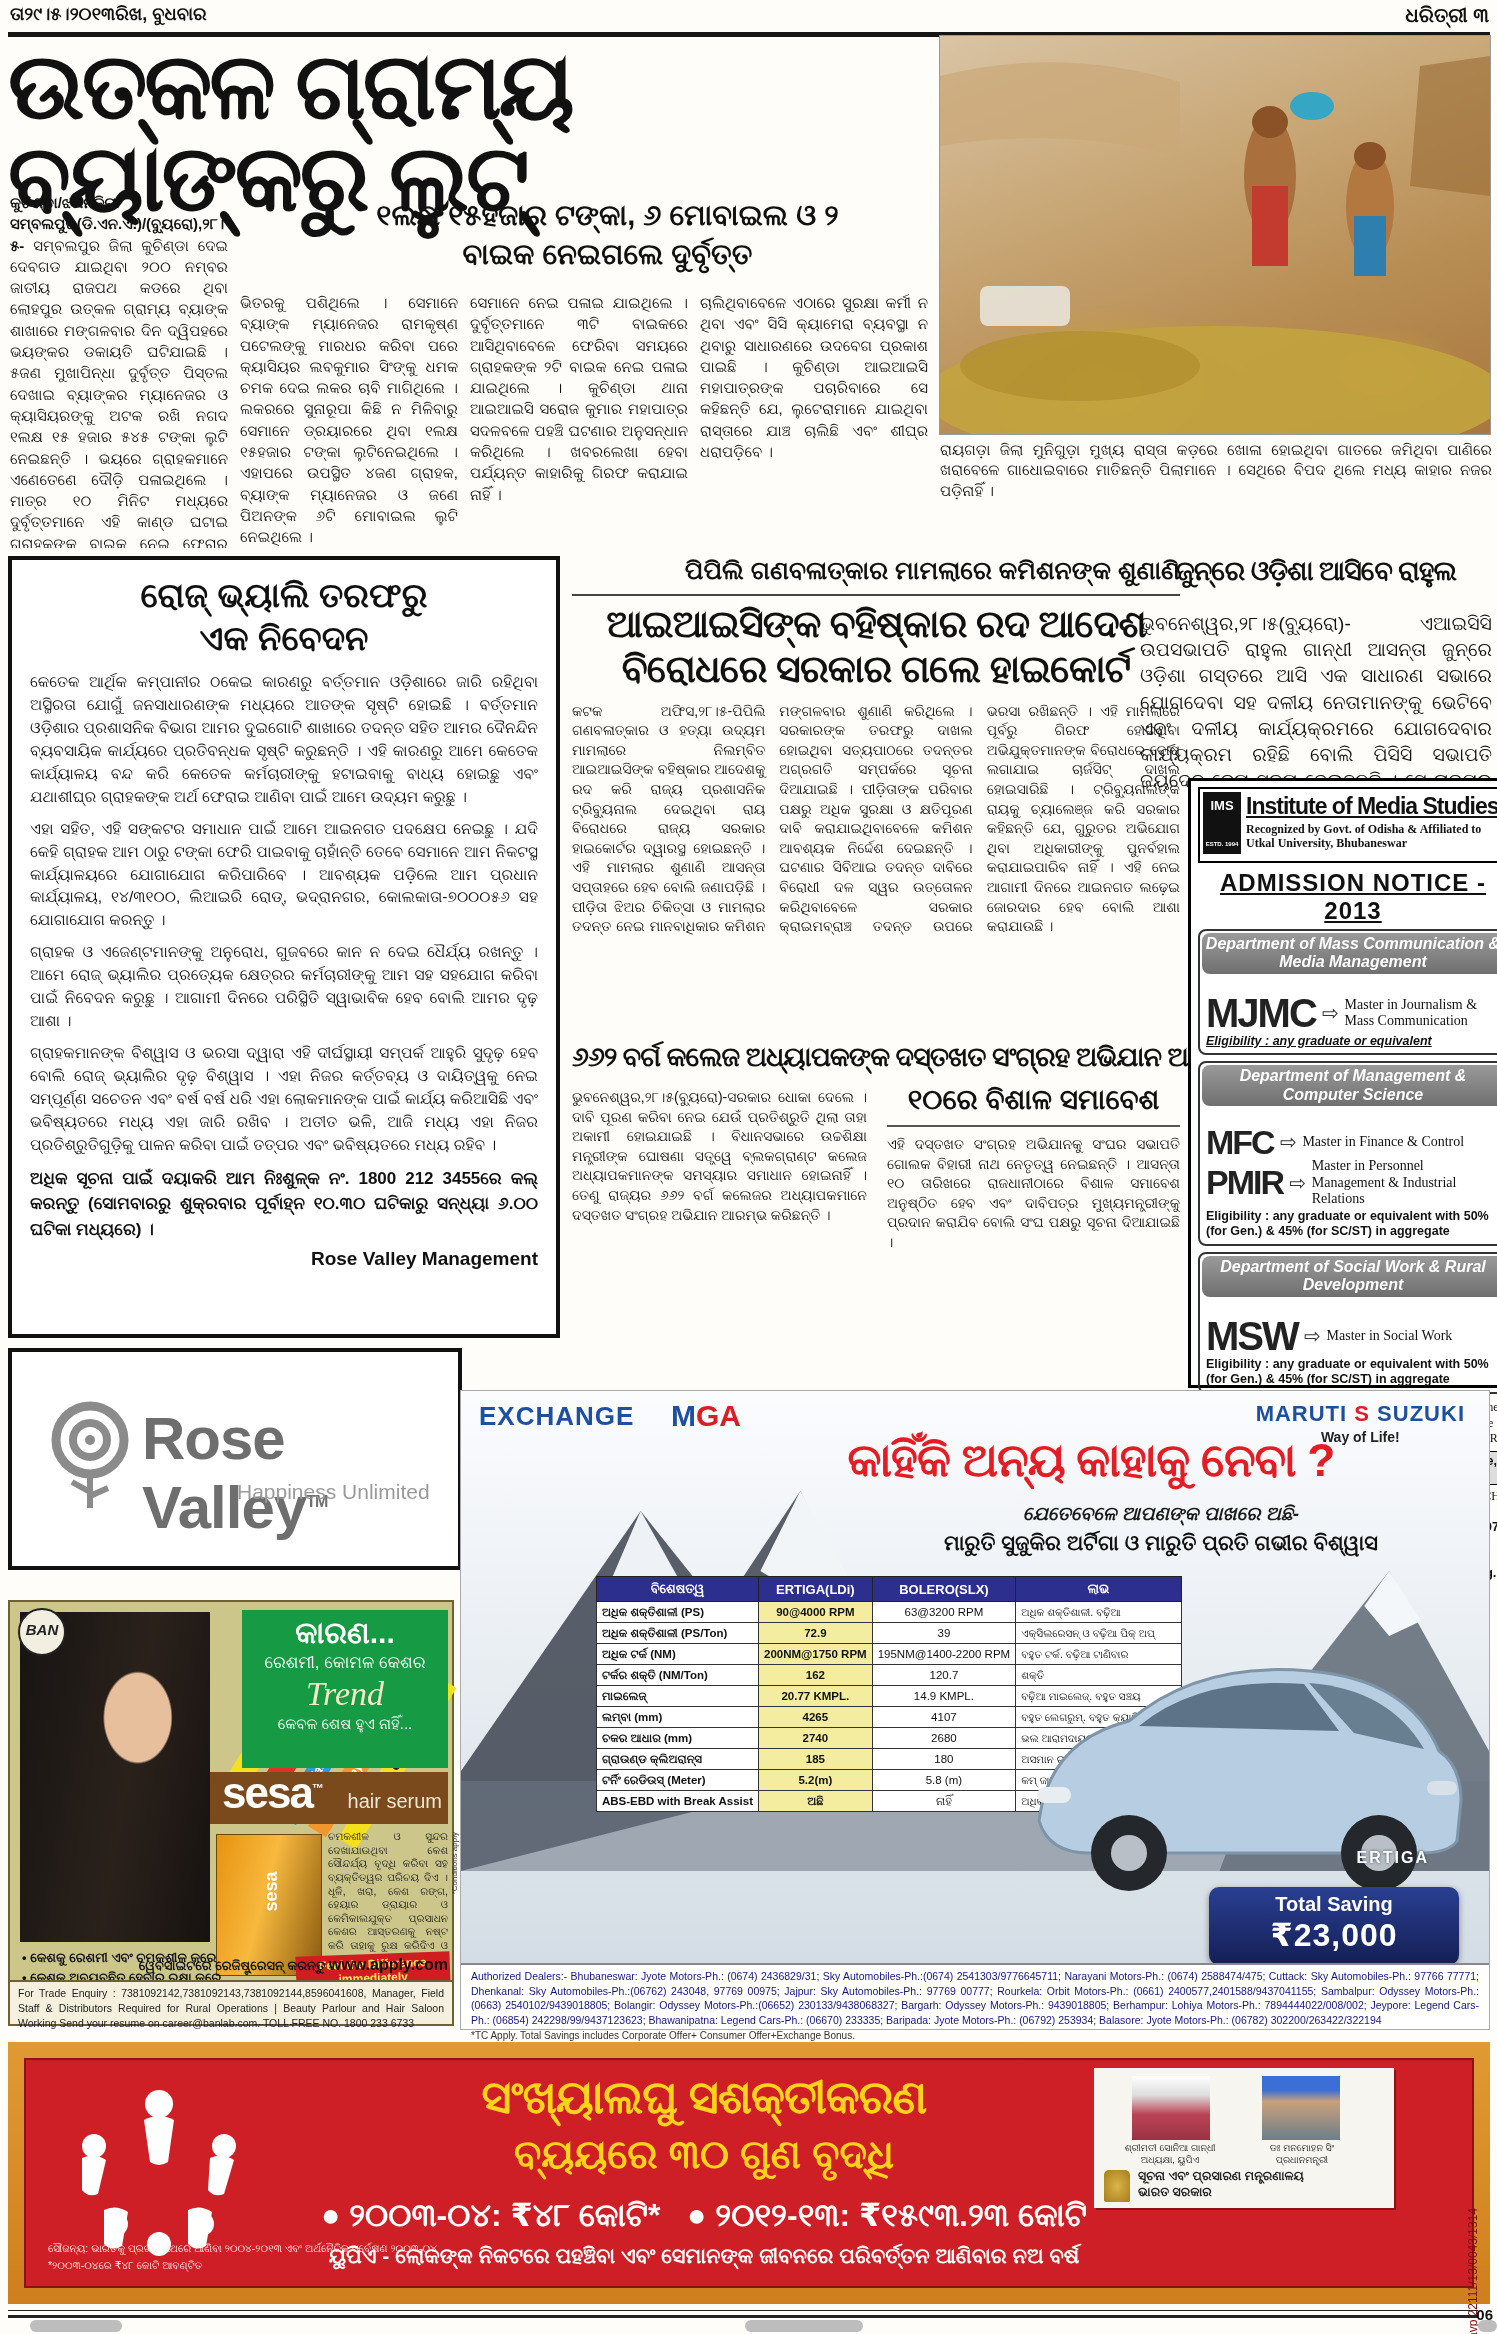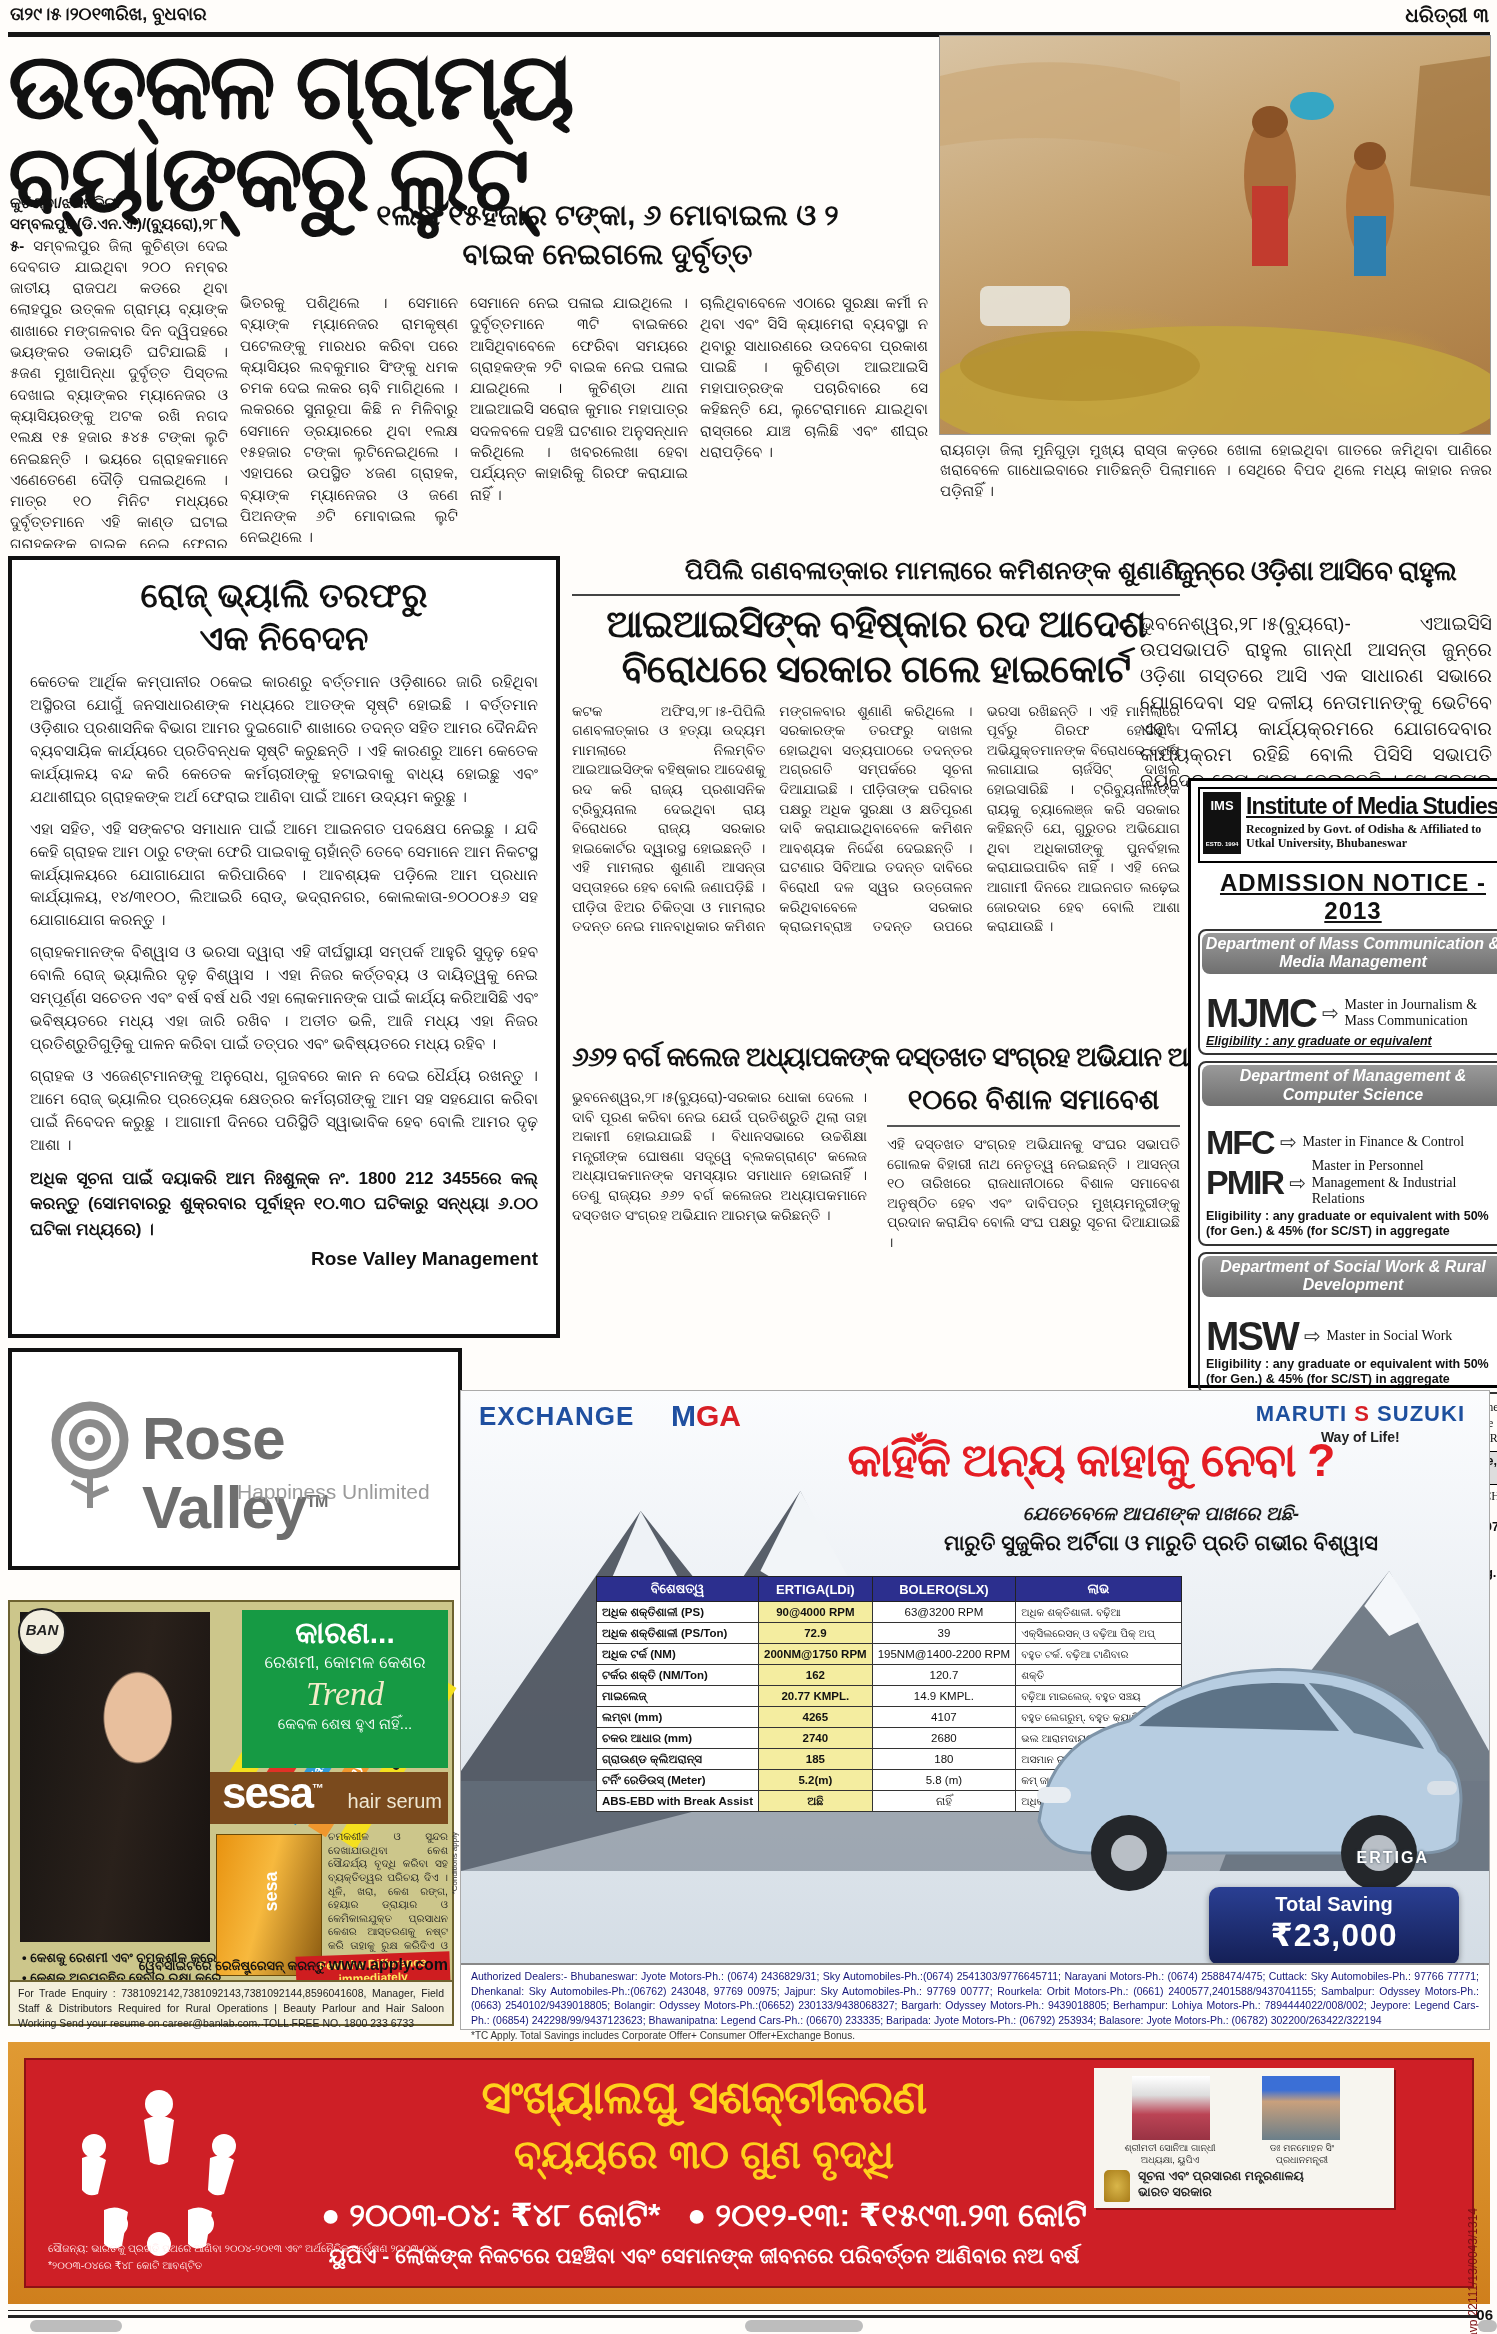--- a/index.html
+++ b/index.html
@@ -205,22 +205,22 @@
   </figure>
   <figcaption class="abs photo-caption jt">ରାୟଗଡ଼ା ଜିଲା ମୁନିଗୁଡ଼ା ମୁଖ୍ୟ ରାସ୍ତା କଡ଼ରେ ଖୋଳା ହୋଇଥିବା ଗାତରେ ଜମିଥିବା ପାଣିରେ ଖରାବେଳେ ଗାଧୋଇବାରେ ମାତିଛନ୍ତି ପିଲାମାନେ । ସେଥିରେ ବିପଦ ଥିଲେ ମଧ୍ୟ କାହାର ନଜର ପଡ଼ିନାହିଁ ।</figcaption>
 
   <section class="abs rv-box hide-ovf">
     <div class="rv-title">
       <span>ରୋଜ୍ ଭ୍ୟାଲି ତରଫରୁ</span><br>
       <span>ଏକ ନିବେଦନ</span>
     </div>
     <p class="rv-p">କେତେକ ଆର୍ଥିକ କମ୍ପାନୀର ଠକେଇ କାରଣରୁ ବର୍ତ୍ତମାନ ଓଡ଼ିଶାରେ ଜାରି ରହିଥିବା ଅସ୍ଥିରତା ଯୋଗୁଁ ଜନସାଧାରଣଙ୍କ ମଧ୍ୟରେ ଆତଙ୍କ ସୃଷ୍ଟି ହୋଇଛି । ବର୍ତ୍ତମାନ ଓଡ଼ିଶାର ପ୍ରଶାସନିକ ବିଭାଗ ଆମର ଦୁଇଗୋଟି ଶାଖାରେ ତଦନ୍ତ ସହିତ ଆମର ଦୈନନ୍ଦିନ ବ୍ୟବସାୟିକ କାର୍ଯ୍ୟରେ ପ୍ରତିବନ୍ଧକ ସୃଷ୍ଟି କରୁଛନ୍ତି । ଏହି କାରଣରୁ ଆମେ କେତେକ କାର୍ଯ୍ୟାଳୟ ବନ୍ଦ କରି କେତେକ କର୍ମଚାରୀଙ୍କୁ ହଟାଇବାକୁ ବାଧ୍ୟ ହୋଇଛୁ ଏବଂ ଯଥାଶୀଘ୍ର ଗ୍ରାହକଙ୍କ ଅର୍ଥ ଫେରାଇ ଆଣିବା ପାଇଁ ଆମେ ଉଦ୍ୟମ କରୁଛୁ ।</p>
     <p class="rv-p">ଏହା ସହିତ, ଏହି ସଙ୍କଟର ସମାଧାନ ପାଇଁ ଆମେ ଆଇନଗତ ପଦକ୍ଷେପ ନେଇଛୁ । ଯଦି କେହି ଗ୍ରାହକ ଆମ ଠାରୁ ଟଙ୍କା ଫେରି ପାଇବାକୁ ଚାହାଁନ୍ତି ତେବେ ସେମାନେ ଆମ ନିକଟସ୍ଥ କାର୍ଯ୍ୟାଳୟରେ ଯୋଗାଯୋଗ କରିପାରିବେ । ଆବଶ୍ୟକ ପଡ଼ିଲେ ଆମ ପ୍ରଧାନ କାର୍ଯ୍ୟାଳୟ, ୧୪/୩୧୦୦, ଲିଆଇରି ରୋଡ୍, ଭଦ୍ରାନଗର, କୋଲକାତା-୭୦୦୦୫୬ ସହ ଯୋଗାଯୋଗ କରନ୍ତୁ ।</p>
+    <p class="rv-p">ଗ୍ରାହକ ଓ ଏଜେଣ୍ଟମାନଙ୍କୁ ଅନୁରୋଧ, ଗୁଜବରେ କାନ ନ ଦେଇ ଧୈର୍ଯ୍ୟ ରଖନ୍ତୁ । ଆମେ ରୋଜ୍ ଭ୍ୟାଲିର ପ୍ରତ୍ୟେକ କ୍ଷେତ୍ରର କର୍ମଚାରୀଙ୍କୁ ଆମ ସହ ସହଯୋଗ କରିବା ପାଇଁ ନିବେଦନ କରୁଛୁ । ଆଗାମୀ ଦିନରେ ପରିସ୍ଥିତି ସ୍ୱାଭାବିକ ହେବ ବୋଲି ଆମର ଦୃଢ଼ ଆଶା ।</p>
     <p class="rv-p">ଗ୍ରାହକମାନଙ୍କ ବିଶ୍ୱାସ ଓ ଭରସା ଦ୍ୱାରା ଏହି ଦୀର୍ଘସ୍ଥାୟୀ ସମ୍ପର୍କ ଆହୁରି ସୁଦୃଢ଼ ହେବ ବୋଲି ରୋଜ୍ ଭ୍ୟାଲିର ଦୃଢ଼ ବିଶ୍ୱାସ । ଏହା ନିଜର କର୍ତ୍ତବ୍ୟ ଓ ଦାୟିତ୍ୱକୁ ନେଇ ସମ୍ପୂର୍ଣ୍ଣ ସଚେତନ ଏବଂ ବର୍ଷ ବର୍ଷ ଧରି ଏହା ଲୋକମାନଙ୍କ ପାଇଁ କାର୍ଯ୍ୟ କରିଆସିଛି ଏବଂ ଭବିଷ୍ୟତରେ ମଧ୍ୟ ଏହା ଜାରି ରଖିବ । ଅତୀତ ଭଳି, ଆଜି ମଧ୍ୟ ଏହା ନିଜର ପ୍ରତିଶ୍ରୁତିଗୁଡ଼ିକୁ ପାଳନ କରିବା ପାଇଁ ତତ୍ପର ଏବଂ ଭବିଷ୍ୟତରେ ମଧ୍ୟ ରହିବ ।</p>
-    <p class="rv-p">ଗ୍ରାହକ ଓ ଏଜେଣ୍ଟମାନଙ୍କୁ ଅନୁରୋଧ, ଗୁଜବରେ କାନ ନ ଦେଇ ଧୈର୍ଯ୍ୟ ରଖନ୍ତୁ । ଆମେ ରୋଜ୍ ଭ୍ୟାଲିର ପ୍ରତ୍ୟେକ କ୍ଷେତ୍ରର କର୍ମଚାରୀଙ୍କୁ ଆମ ସହ ସହଯୋଗ କରିବା ପାଇଁ ନିବେଦନ କରୁଛୁ । ଆଗାମୀ ଦିନରେ ପରିସ୍ଥିତି ସ୍ୱାଭାବିକ ହେବ ବୋଲି ଆମର ଦୃଢ଼ ଆଶା ।</p>
     <div class="rv-help">ଅଧିକ ସୂଚନା ପାଇଁ ଦୟାକରି ଆମ ନିଃଶୁଳ୍କ ନଂ. 1800 212 3455ରେ କଲ୍ କରନ୍ତୁ (ସୋମବାରରୁ ଶୁକ୍ରବାର ପୂର୍ବାହ୍ନ ୧୦.୩୦ ଘଟିକାରୁ ସନ୍ଧ୍ୟା ୬.୦୦ ଘଟିକା ମଧ୍ୟରେ) ।</div>
     <div class="rv-sign">Rose Valley Management</div>
   </section>
 
   <section class="abs rv-logo-box">
     <svg class="abs" style="left:30px;top:40px;" width="96" height="120" viewBox="0 0 96 120">
       <circle cx="48" cy="48" r="34" fill="none" stroke="#8b8b8b" stroke-width="9"></circle>
       <circle cx="48" cy="48" r="17" fill="none" stroke="#8b8b8b" stroke-width="8"></circle>
       <circle cx="48" cy="48" r="5" fill="#8b8b8b"></circle>
       <path d="M48 84 L48 116 M48 100 L30 90 M48 104 L66 96" stroke="#8b8b8b" stroke-width="6" fill="none"></path>

